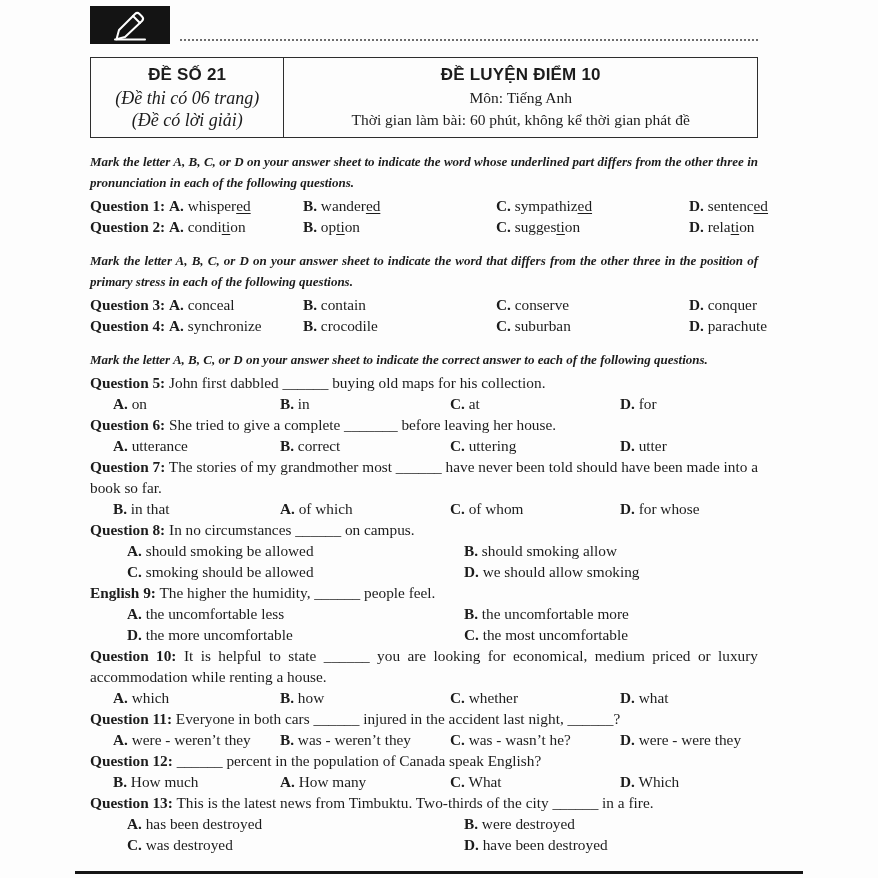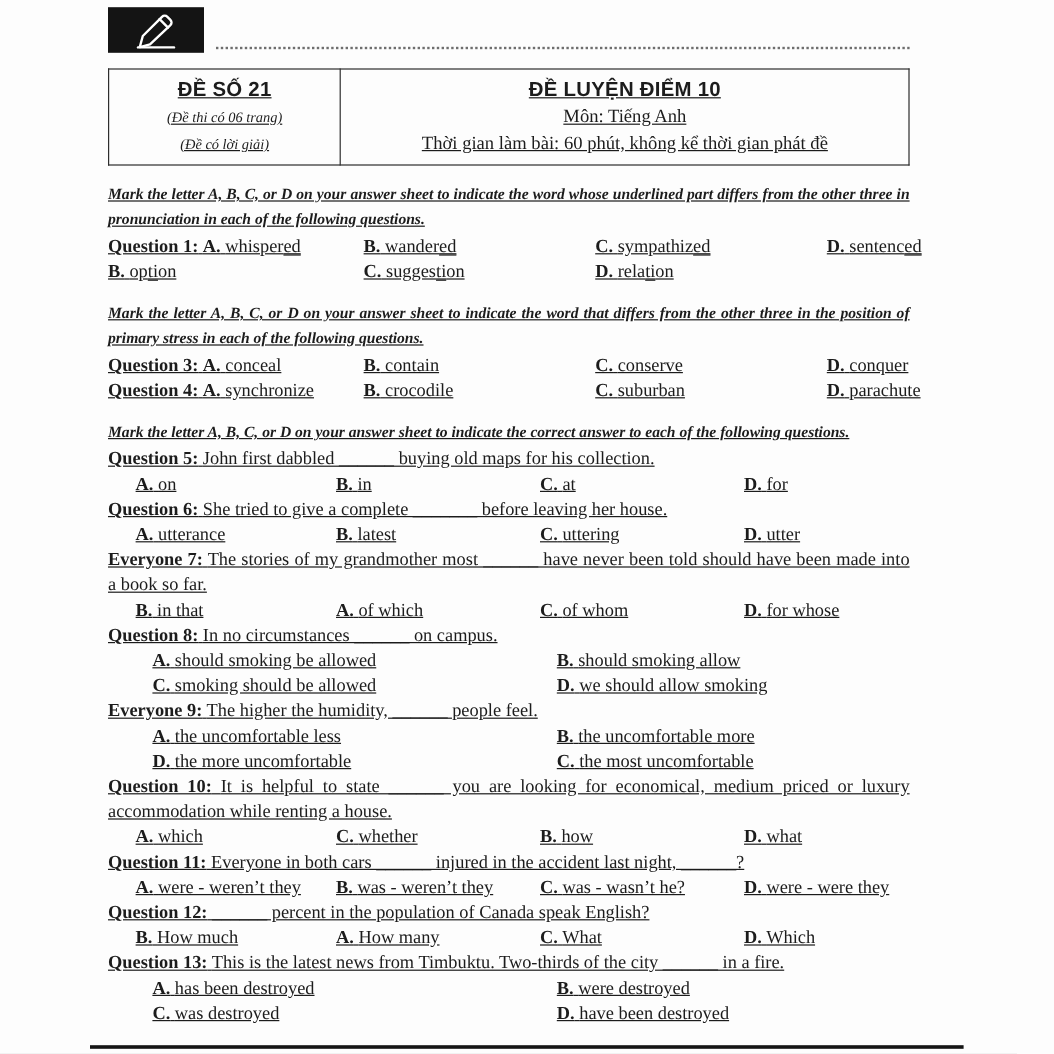--- a/index.html
+++ b/index.html
@@ -5,21 +5,21 @@
   * { box-sizing: border-box; margin: 0; padding: 0; }
   html, body { background: #e9e9e9; }
   body { font-family: "Liberation Serif", serif; color: #1c1c1c; }
   .page {
     position: relative;
     width: 878px; height: 878px;
     background: #fdfdfd;
     overflow: hidden;
     margin: 0 auto;
   }
-  .content { padding: 0 120px 0 90px; text-decoration: underline; }
+  .content { padding: 0 120px 0 90px; }
 
   
   .top-row { display: flex; align-items: flex-end; padding-top: 4px; height: 44px; }
   .icon-box {
     width: 80px; height: 38px; background: #141414;
     display: flex; align-items: center; justify-content: center;
     flex: 0 0 auto;
   }
   .dotted-sep {
     flex: 1 1 auto;
@@ -41,21 +41,21 @@
     padding: 5px 4px 6px;
   }
   td.hdr-left { width: 29%; }
   .tbl-title {
     font-family: "Liberation Sans", sans-serif;
     font-weight: 700;
     font-size: 17px;
     line-height: 24px;
     letter-spacing: .2px;
   }
-  .tbl-italic { font-style: italic; font-size: 12px; line-height: 22px; }
+  .tbl-italic { font-style: italic; font-size: 18px; line-height: 22px; }
   .tbl-line  { font-size: 15.5px; line-height: 22px; }
 
   
   .instruction {
     margin: 13px 0 2px;
     font-weight: 700;
     font-style: italic;
     font-size: 13px;
     line-height: 21px;
     text-align: justify;
@@ -131,20 +131,25 @@
         <span><span>sympathiz</span><span class="u">ed</span><span></span></span>
       </div>
       <div class="cell">
         <span class="opt-letter">D.</span>
         <span><span>sentenc</span><span class="u">ed</span><span></span></span>
       </div>
     </div>
 
     <div class="row grid-q">
       <div class="cell">
+        <span class="q-label">Question 2:</span>
+        <span class="opt-letter">A.</span>
+        <span><span>condi</span><span class="u">ti</span><span>on</span></span>
+      </div>
+      <div class="cell">
         <span class="opt-letter">B.</span>
         <span><span>op</span><span class="u">ti</span><span>on</span></span>
       </div>
       <div class="cell">
         <span class="opt-letter">C.</span>
         <span><span>sugges</span><span class="u">ti</span><span>on</span></span>
       </div>
       <div class="cell">
         <span class="opt-letter">D.</span>
         <span><span>rela</span><span class="u">ti</span><span>on</span></span>
@@ -187,27 +192,27 @@
       <div class="cell"><span class="opt-letter">C.</span> <span>at</span></div>
       <div class="cell"><span class="opt-letter">D.</span> <span>for</span></div>
     </div>
 
     <div class="row">
       <span class="q-label">Question 6:</span>
       <span>She tried to give a complete _______ before leaving her house.</span>
     </div>
     <div class="row grid-opt4">
       <div class="cell"><span class="opt-letter">A.</span> <span>utterance</span></div>
-      <div class="cell"><span class="opt-letter">B.</span> <span>latest</span></div>
+      <div class="cell"><span class="opt-letter">B.</span> <span>correct</span></div>
       <div class="cell"><span class="opt-letter">C.</span> <span>uttering</span></div>
       <div class="cell"><span class="opt-letter">D.</span> <span>utter</span></div>
     </div>
 
     <div class="qpara">
-      <span class="q-label">Everyone 7:</span>
+      <span class="q-label">Question 7:</span>
       <span>The stories of my grandmother most ______ have never been told should have been made into a book so far.</span>
     </div>
     <div class="row grid-opt4">
       <div class="cell"><span class="opt-letter">B.</span> <span>in that</span></div>
       <div class="cell"><span class="opt-letter">A.</span> <span>of which</span></div>
       <div class="cell"><span class="opt-letter">C.</span> <span>of whom</span></div>
       <div class="cell"><span class="opt-letter">D.</span> <span>for whose</span></div>
     </div>
 
     <div class="row">
@@ -217,40 +222,40 @@
     <div class="row grid-opt2">
       <div class="cell"><span class="opt-letter">A.</span> <span>should smoking be allowed</span></div>
       <div class="cell"><span class="opt-letter">B.</span> <span>should smoking allow</span></div>
     </div>
     <div class="row grid-opt2">
       <div class="cell"><span class="opt-letter">C.</span> <span>smoking should be allowed</span></div>
       <div class="cell"><span class="opt-letter">D.</span> <span>we should allow smoking</span></div>
     </div>
 
     <div class="row">
-      <span class="q-label">Everyone 9:</span>
+      <span class="q-label">English 9:</span>
       <span>The higher the humidity, ______ people feel.</span>
     </div>
     <div class="row grid-opt2">
       <div class="cell"><span class="opt-letter">A.</span> <span>the uncomfortable less</span></div>
       <div class="cell"><span class="opt-letter">B.</span> <span>the uncomfortable more</span></div>
     </div>
     <div class="row grid-opt2">
       <div class="cell"><span class="opt-letter">D.</span> <span>the more uncomfortable</span></div>
       <div class="cell"><span class="opt-letter">C.</span> <span>the most uncomfortable</span></div>
     </div>
 
     <div class="qpara">
       <span class="q-label">Question 10:</span>
       <span>It is helpful to state ______ you are looking for economical, medium priced or luxury accommodation while renting a house.</span>
     </div>
     <div class="row grid-opt4">
       <div class="cell"><span class="opt-letter">A.</span> <span>which</span></div>
+      <div class="cell"><span class="opt-letter">B.</span> <span>how</span></div>
       <div class="cell"><span class="opt-letter">C.</span> <span>whether</span></div>
-      <div class="cell"><span class="opt-letter">B.</span> <span>how</span></div>
       <div class="cell"><span class="opt-letter">D.</span> <span>what</span></div>
     </div>
 
     <div class="row">
       <span class="q-label">Question 11:</span>
       <span>Everyone in both cars ______ injured in the accident last night, ______?</span>
     </div>
     <div class="row grid-opt4">
       <div class="cell"><span class="opt-letter">A.</span> <span>were - weren’t they</span></div>
       <div class="cell"><span class="opt-letter">B.</span> <span>was - weren’t they</span></div>

